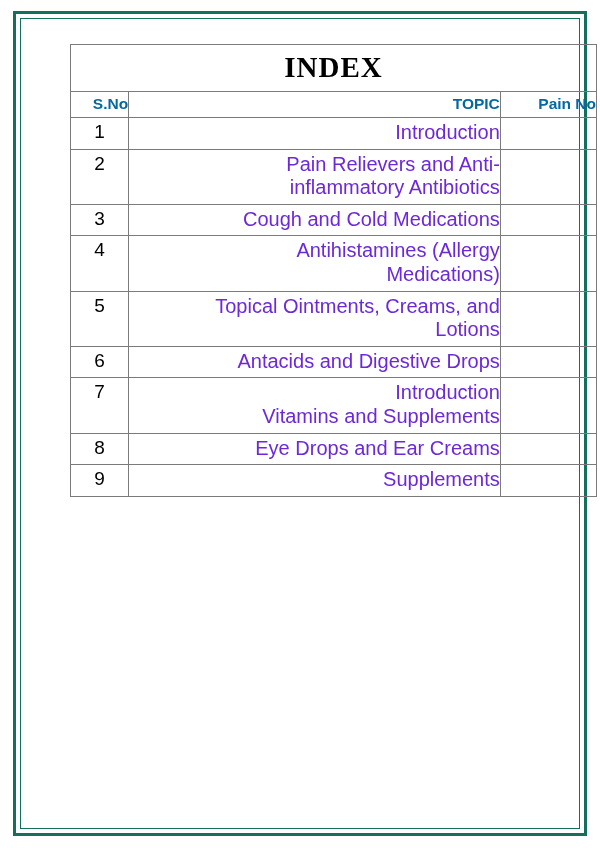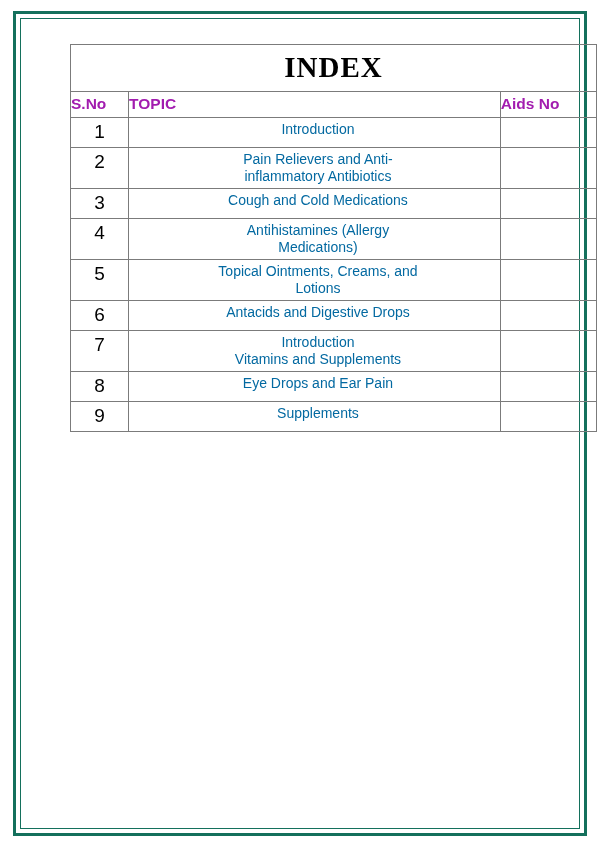--- a/index.html
+++ b/index.html
@@ -60,42 +60,42 @@
   .title-cell {
     text-align: center;
     font-family: "Liberation Serif", serif;
     font-weight: bold;
     font-size: 29px;
     letter-spacing: 1px;
     padding: 6px 0 7px 0 !important;
     color: #000000;
   }
   .hdr {
-    text-align: left;
+    text-align: right;
     font-weight: bold;
     font-size: 15.5px;
     padding: 3px 0 4px 0 !important;
-    color: #a21caf;
+    color: #0369a1;
     font-family: "Liberation Sans", sans-serif;
   }
   .col-sno { width: 58px; }
   .col-topic { width: 371px; }
   .col-page { width: 96px; }
 
   .sno {
     text-align: center;
     font-size: 19px;
     color: #000000;
     padding: 3px 0 4px 0 !important;
     font-family: "Liberation Sans", sans-serif;
   }
   .topic {
-    text-align: center;
-    font-size: 14px;
-    color: #0369a1;
+    text-align: right;
+    font-size: 20px;
+    color: #6d28d9;
     padding: 3px 0 4px 7px !important;
     line-height: 1.18;
     font-family: "Liberation Sans", sans-serif;
     white-space: pre-line;
   }
   .pageno {
     padding: 3px 0 4px 0 !important;
   }
 </style>
 </head>
@@ -113,21 +113,21 @@
         <col class="col-topic">
         <col class="col-page">
       </colgroup>
       <tbody>
         <tr>
           <td class="title-cell" colspan="3">INDEX</td>
         </tr>
         <tr>
           <th class="hdr">S.No</th>
           <th class="hdr">TOPIC</th>
-          <th class="hdr">Aids No</th>
+          <th class="hdr">Pain No</th>
         </tr>
 
         <tr>
           <td class="sno">1</td>
           <td class="topic">Introduction</td>
           <td class="pageno"></td>
         </tr>
         <tr>
           <td class="sno">2</td>
           <td class="topic">Pain Relievers and Anti-
@@ -157,21 +157,21 @@
           <td class="pageno"></td>
         </tr>
         <tr>
           <td class="sno">7</td>
           <td class="topic">Introduction
 Vitamins and Supplements</td>
           <td class="pageno"></td>
         </tr>
         <tr>
           <td class="sno">8</td>
-          <td class="topic">Eye Drops and Ear Pain</td>
+          <td class="topic">Eye Drops and Ear Creams</td>
           <td class="pageno"></td>
         </tr>
         <tr>
           <td class="sno">9</td>
           <td class="topic">Supplements</td>
           <td class="pageno"></td>
         </tr>
       </tbody>
     </table>
   </div>

